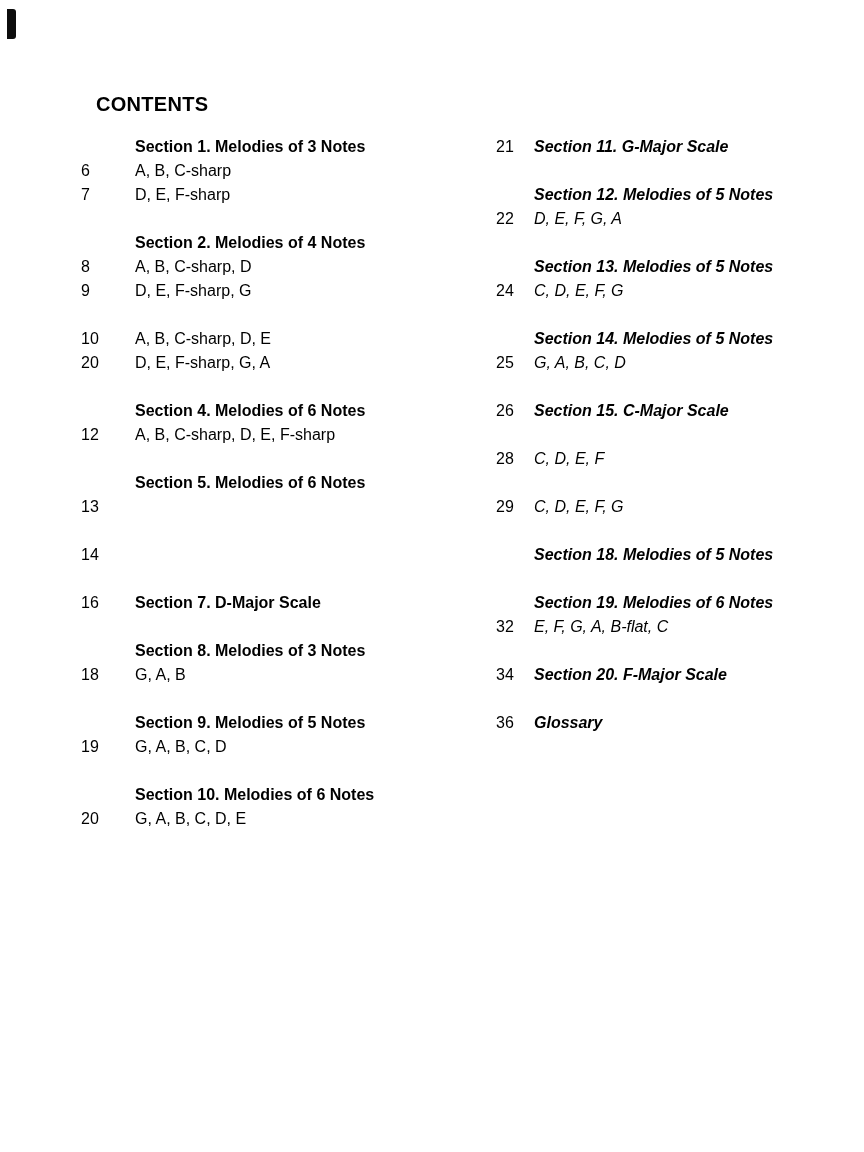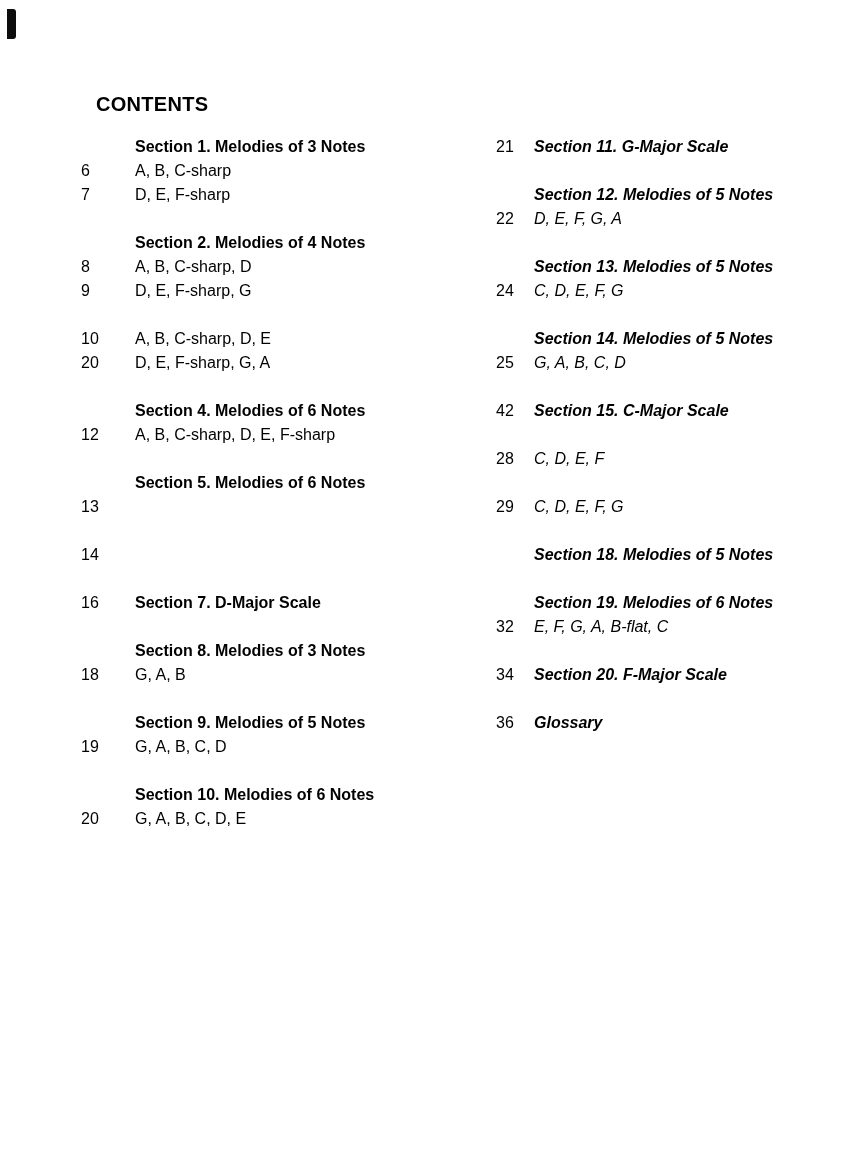--- a/index.html
+++ b/index.html
@@ -184,21 +184,21 @@
       <div class="row">
         <span class="num"></span>
         <span class="label heading">Section 14. Melodies of 5 Notes</span>
       </div>
       <div class="row">
         <span class="num">25</span>
         <span class="label item">G, A, B, C, D</span>
       </div>
       <div class="row gap"></div>
       <div class="row">
-        <span class="num">42</span>
+        <span class="num">26</span>
         <span class="label heading">Section 15. C-Major Scale</span>
       </div>
       <div class="row gap"></div>
       <div class="row">
         <span class="num">28</span>
         <span class="label item">C, D, E, F</span>
       </div>
       <div class="row gap"></div>
       <div class="row">
         <span class="num">29</span>

